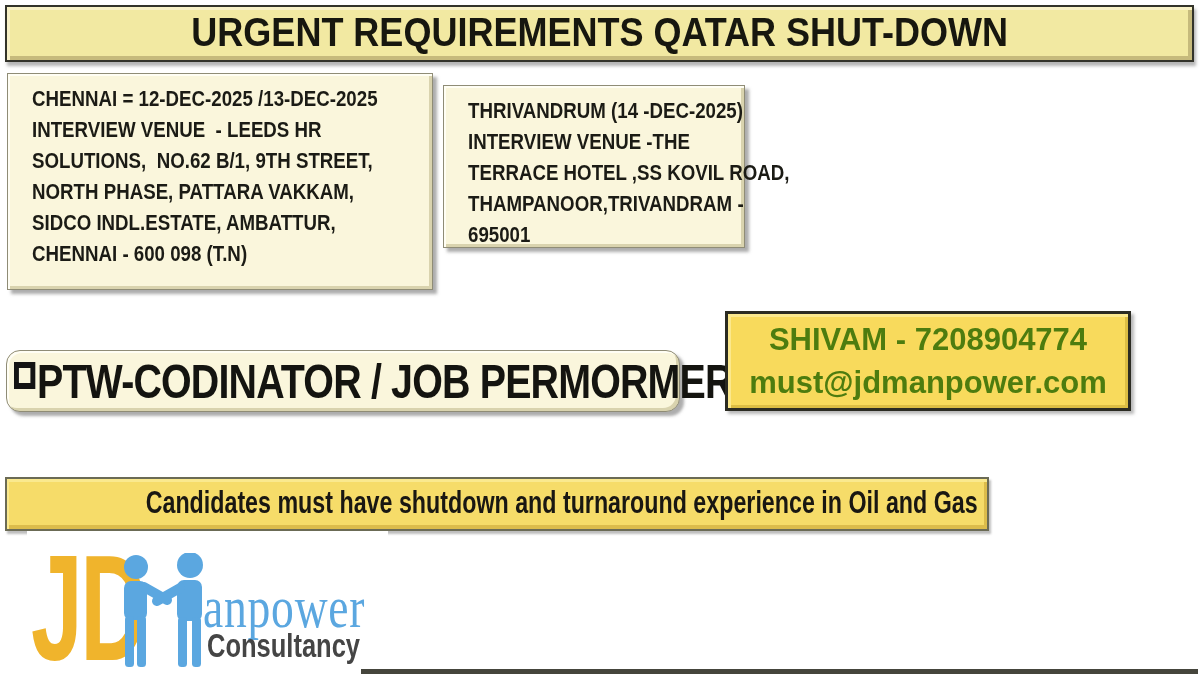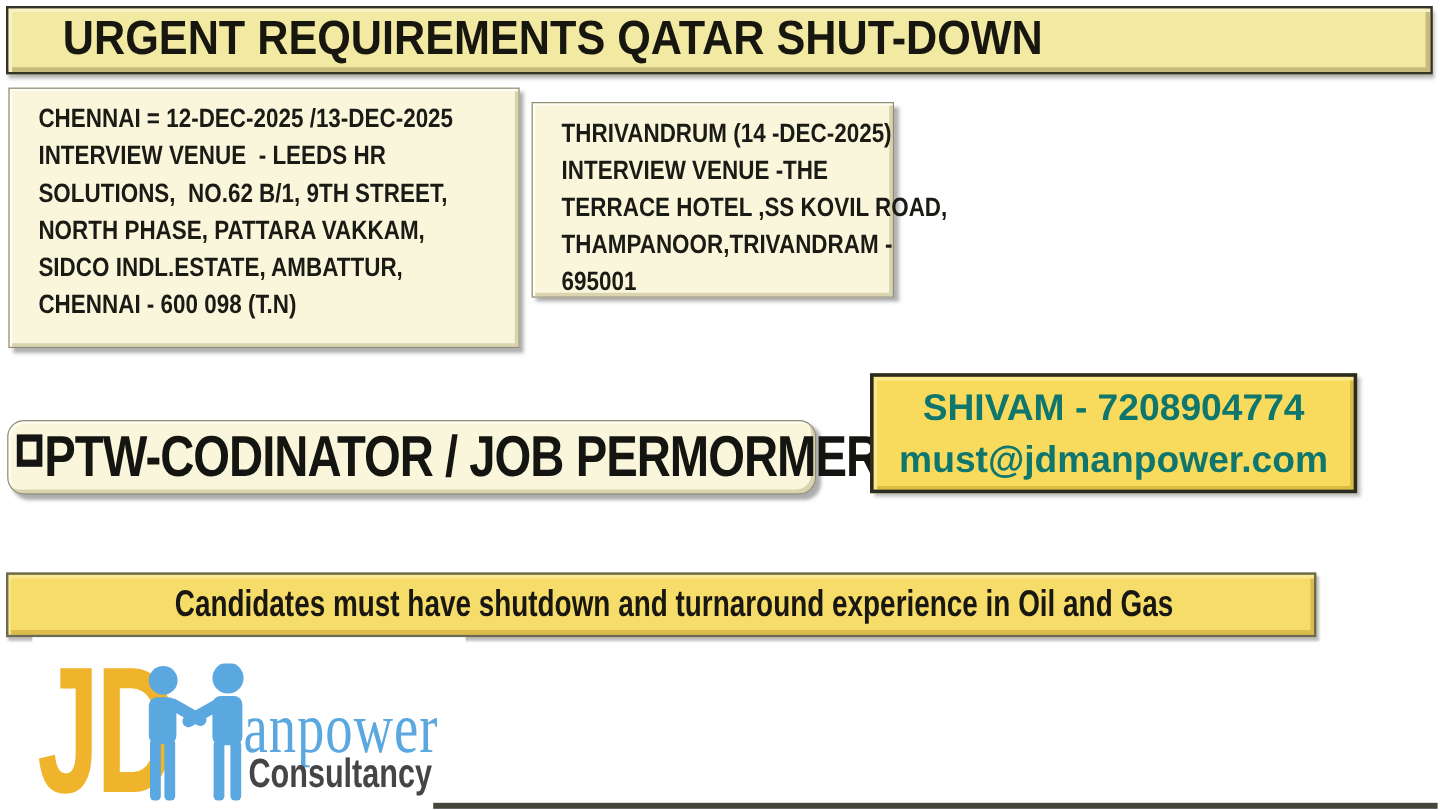--- a/index.html
+++ b/index.html
@@ -15,20 +15,21 @@
   }
   .abs { position: absolute; }
 
   
   .title-bar {
     left: 5px; top: 5px; width: 1189px; height: 57px;
     background: #F2E9A2;
     border: 2px solid #33332a;
     box-shadow: inset 3px 3px 0 #f8f1c6, inset -4px -4px 0 #c6ba7c,
                 2px 4px 3px rgba(110,110,110,0.5);
+    text-align: center;
     line-height: 51px;
   }
   .title-text {
     display: inline-block;
     font-size: 40px; font-weight: bold;
     transform: scaleX(0.9);
     white-space: nowrap;
     color: #17170f;
   }
 
@@ -71,25 +72,25 @@
   
   #contact-box {
     left: 725px; top: 311px; width: 406px; height: 100px;
     background: #F8DA5C;
     border: 3px solid #2b2b22;
     box-shadow: inset 3px 3px 0 #fbe88d, inset -3px -3px 0 #dcbd44,
                 3px 3px 3px rgba(115,115,115,0.5);
     display: flex; flex-direction: column; justify-content: center;
     text-align: center;
   }
-  .contact-line { font-size: 31px; font-weight: bold; line-height: 43px; color: #0f766e; }
+  .contact-line { font-size: 31px; font-weight: bold; line-height: 43px; color: #4d7c0f; }
 
   
   #banner {
-    left: 5px; top: 477px; width: 1092px; height: 54px;
+    left: 5px; top: 477px; width: 984px; height: 54px;
     background: #F6DC69;
     border: 2px solid #6b6b55;
     box-shadow: inset 2px 3px 0 #fae98e, inset -3px -4px 0 #dcbc4b,
                 2px 3px 2px rgba(110,110,110,0.45);
     text-align: center;
     line-height: 47px;
   }
   .banner-text {
     display: inline-block;
     font-size: 31px; font-weight: bold;

